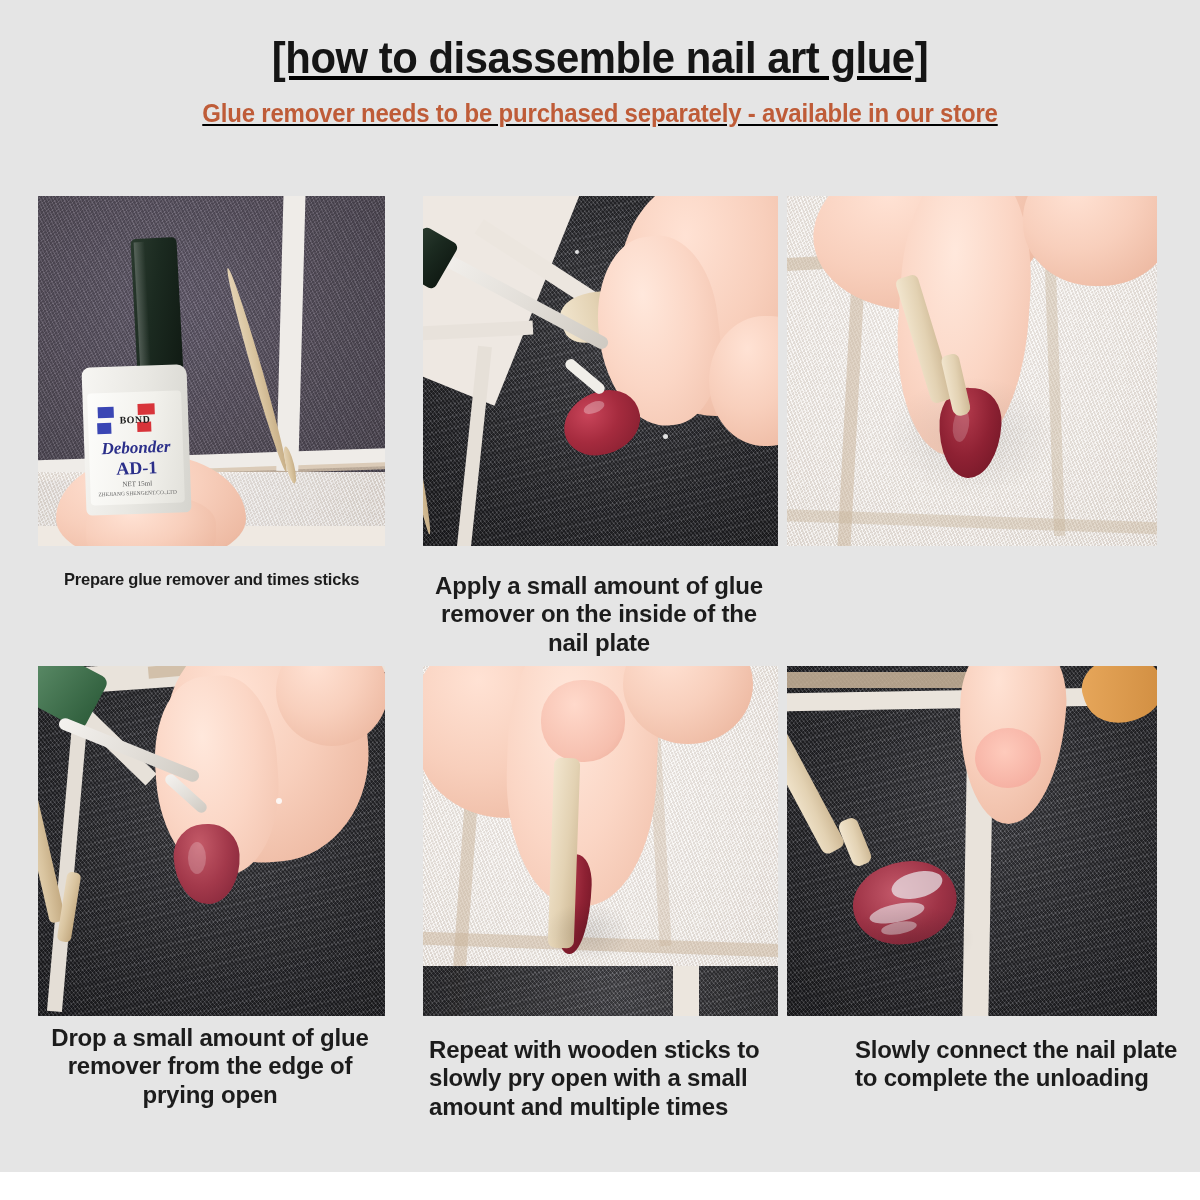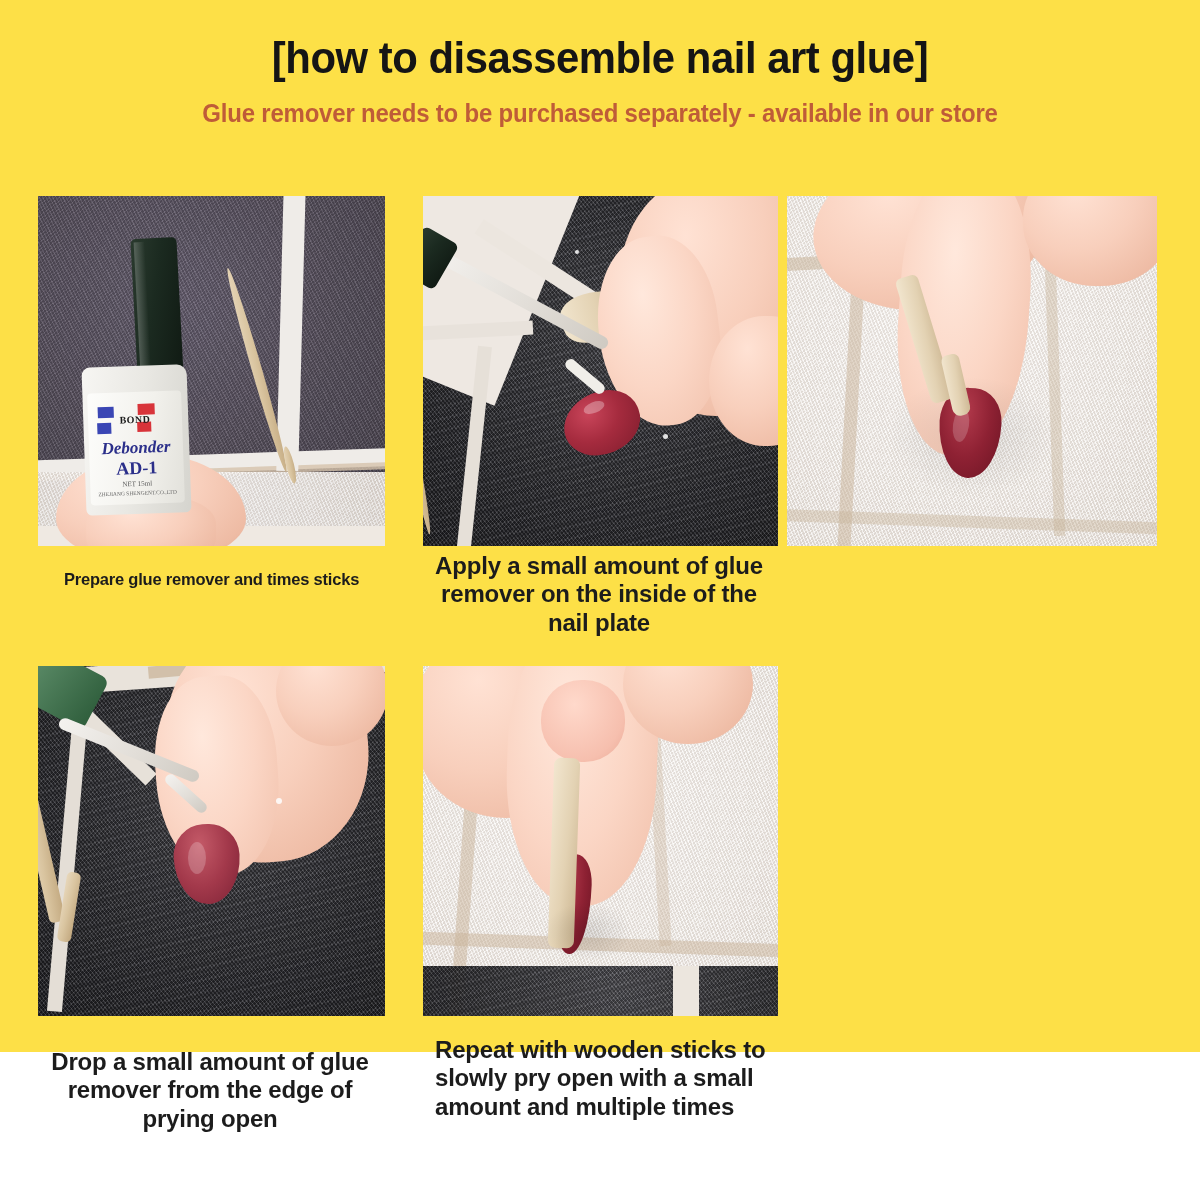--- a/index.html
+++ b/index.html
@@ -4,22 +4,23 @@
 <style>
   * { box-sizing: border-box; margin: 0; padding: 0; }
   html, body {
     width: 1200px; height: 1200px;
     background: #ffffff;
     font-family: "Liberation Sans", sans-serif;
     overflow: hidden;
   }
   .page {
     position: relative;
-    width: 1200px; height: 1052px;
-    background: #fde047;
+    width: 1200px; height: 1172px;
+    background: #e5e5e5;
+    text-decoration: underline;
   }
 
   
   .header { width: 100%; text-align: center; padding-top: 34px; }
   .main-title {
     font-size: 45px;
     font-weight: 700;
     color: #151515;
     letter-spacing: -0.5px;
     line-height: 1.05;
@@ -69,26 +70,26 @@
   }
   .cap-small {
     font-size: 16.5px;
     text-align: center;
     width: 347px;
     margin-top: 24px;
   }
   .cap-big {
     font-size: 24px;
     text-align: center;
-    margin-top: 6px;
+    margin-top: 26px;
   }
   .cell-b .cap-big { width: 360px; margin-left: -4px; }
   .cell-c .cap-big { width: 388px; margin-left: -8px; }
-  .row-2 .cell-a .cap-big { width: 360px; margin-left: -8px; margin-top: 32px; }
-  .row-2 .cell-b .cap-big { width: 355px; margin-left: 12px; margin-top: 20px; text-align: left;}
+  .row-2 .cell-a .cap-big { width: 360px; margin-left: -8px; margin-top: 8px; }
+  .row-2 .cell-b .cap-big { width: 355px; margin-left: 6px; margin-top: 20px; text-align: left;}
   .row-2 .cell-c .cap-big {
     width: 330px; margin-left: 68px; margin-top: 20px; text-align: left;
   }
 
   
   .layer { position: absolute; inset: 0; }
   .tex-purple {
     background:
       repeating-linear-gradient(63deg, rgba(255,255,255,.07) 0 1px, rgba(0,0,0,.12) 1px 3px),
       repeating-linear-gradient(-37deg, rgba(255,255,255,.055) 0 1px, rgba(0,0,0,.10) 1px 3px),
@@ -313,15 +314,37 @@
           <div class="skin" style="left:200px;top:-42px;width:130px;height:120px;border-radius:50%;"></div>
           <div class="skin" style="left:118px;top:14px;width:84px;height:82px;border-radius:48%;background:radial-gradient(ellipse at 40% 30%,#ffd9cb 0%,#f6bfae 70%,#e9a995 100%);"></div>
 
           <div class="nail-darkred" style="left:128px;top:188px;width:40px;height:100px;border-radius:40% 40% 50% 50%/30% 30% 70% 70%;transform:rotate(2deg);"></div>
           <div class="wood-light" style="left:128px;top:92px;width:26px;height:190px;border-radius:7px;transform:rotate(2deg);"></div>
           <div class="shadow-soft" style="left:120px;top:236px;width:90px;height:60px;opacity:.3;"></div>
         </div>
         <div class="caption cap-big">Repeat with wooden sticks to slowly pry open with a small amount and multiple times</div>
       </div>
 
+      <div class="cell cell-c">
+        <div class="photo">
+          <div class="layer tex-charcoal"></div>
+          <div class="stripe-white" style="left:-10px;top:24px;width:400px;height:18px;background:#eae4dc;transform:rotate(-1deg);"></div>
+          <div class="stripe-tan" style="left:-10px;top:6px;width:260px;height:16px;opacity:.85;"></div>
+          <div class="stripe-white" style="left:178px;top:34px;width:26px;height:330px;background:#e9e3db;transform:rotate(1deg);"></div>
+          <div class="wood" style="left:296px;top:-10px;width:80px;height:66px;border-radius:40% 55% 45% 50%;background:linear-gradient(110deg,#e8a85c,#cf8c3f);transform:rotate(-18deg);"></div>
+
+          <div class="skin" style="left:172px;top:-32px;width:106px;height:190px;border-radius:46% 46% 50% 50%/36% 36% 64% 64%;transform:rotate(3deg);"></div>
+          <div class="skin" style="left:188px;top:62px;width:66px;height:60px;border-radius:50%;background:radial-gradient(ellipse at 45% 40%,#ffc9bb 0%,#f6ada0 70%,#eda094 100%);opacity:.85;"></div>
+
+          <div class="wood-light" style="left:6px;top:62px;width:24px;height:130px;border-radius:7px;transform:rotate(-28deg);"></div>
+          <div class="wood-light" style="left:58px;top:152px;width:20px;height:48px;border-radius:7px;transform:rotate(-22deg);"></div>
+
+          <div class="nail-red" style="left:66px;top:196px;width:104px;height:82px;border-radius:46% 50% 48% 52%;transform:rotate(-16deg);background:radial-gradient(ellipse at 45% 35%,#c4596a 0%,#9e3346 55%,#7b2236 100%);"></div>
+          <div class="glue-residue" style="left:104px;top:206px;width:52px;height:26px;opacity:.8;transform:rotate(-14deg);"></div>
+          <div class="glue-residue" style="left:82px;top:238px;width:56px;height:18px;opacity:.7;transform:rotate(-12deg);"></div>
+          <div class="glue-residue" style="left:94px;top:256px;width:36px;height:12px;opacity:.55;transform:rotate(-10deg);"></div>
+          <div class="shadow-soft" style="left:58px;top:238px;width:130px;height:70px;opacity:.4;"></div>
+        </div>
+        <div class="caption cap-big">Slowly connect the nail plate to complete the unloading</div>
+      </div>
     </div>
   </div>
 </div>
 
 </body></html>

